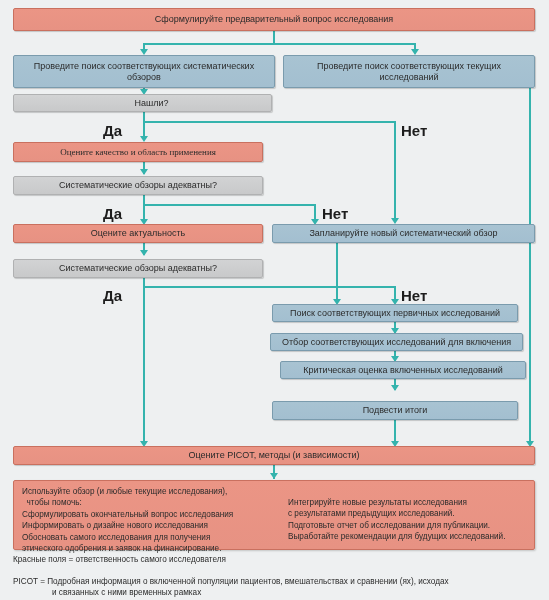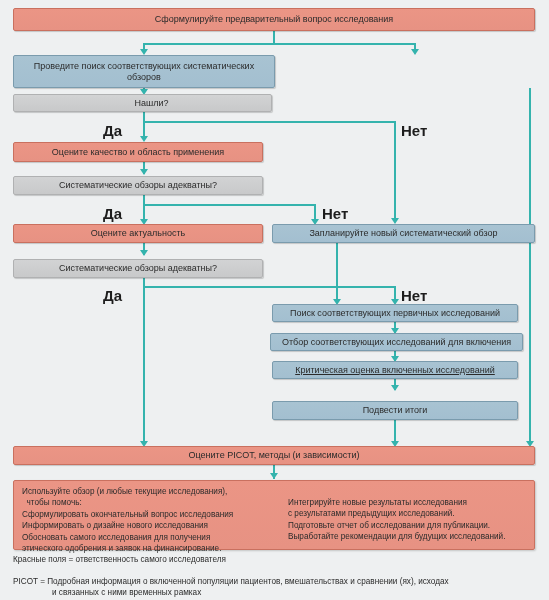--- a/index.html
+++ b/index.html
@@ -133,38 +133,39 @@
   <div class="ln v" style="left:529px;top:88px;height:356px;"></div>
   <div class="arrow" style="left:526px;top:441px;"></div>
 
   <div class="ln v" style="left:273px;top:465px;height:14px;"></div>
   <div class="arrow" style="left:270px;top:473px;"></div>
 
   <div class="node red" style="left:13px;top:8px;width:522px;height:23px;">Сформулируйте предварительный вопрос исследования</div>
 
   <div class="node blue" style="left:13px;top:55px;width:262px;height:33px;">Проведите поиск соответствующих систематических обзоров</div>
 
+  <div class="node blue" style="left:283px;top:55px;width:252px;height:33px;">Проведите поиск соответствующих текущих исследований</div>
 
   <div class="node grey" style="left:13px;top:94px;width:259px;height:18px;padding-left:22px;">Нашли?</div>
 
-  <div class="node red" style="left:13px;top:142px;width:250px;height:20px;">Оцените качество и область применения</div>
+  <div class="node red" style="left:13px;top:142px;width:250px;height:20px;font-family:Liberation Serif, serif;">Оцените качество и область применения</div>
 
   <div class="node grey" style="left:13px;top:176px;width:250px;height:19px;">Систематические обзоры адекватны?</div>
 
   <div class="node red" style="left:13px;top:224px;width:250px;height:19px;">Оцените актуальность</div>
 
   <div class="node blue" style="left:272px;top:224px;width:263px;height:19px;">Запланируйте новый систематический обзор</div>
 
   <div class="node grey" style="left:13px;top:259px;width:250px;height:19px;">Систематические обзоры адекватны?</div>
 
   <div class="node blue" style="left:272px;top:304px;width:246px;height:18px;">Поиск соответствующих первичных исследований</div>
 
   <div class="node blue" style="left:270px;top:333px;width:253px;height:18px;">Отбор соответствующих исследований для включения</div>
 
-  <div class="node blue" style="left:272px;top:361px;width:246px;height:18px;text-decoration:underline;">Критическая оценка включенных  исследований</div>
+  <div class="node blue" style="left:280px;top:361px;width:246px;height:18px;">Критическая оценка включенных  исследований</div>
 
   <div class="node blue" style="left:272px;top:401px;width:246px;height:19px;">Подвести итоги</div>
 
   <div class="node red" style="left:13px;top:446px;width:522px;height:19px;">Оцените PICOT, методы (и зависимости)</div>
 
   <div class="lbl" style="left:103px;top:122px;">Да</div>
   <div class="lbl" style="left:401px;top:122px;">Нет</div>
   <div class="lbl" style="left:103px;top:205px;">Да</div>
   <div class="lbl" style="left:322px;top:205px;">Нет</div>
   <div class="lbl" style="left:103px;top:287px;">Да</div>

